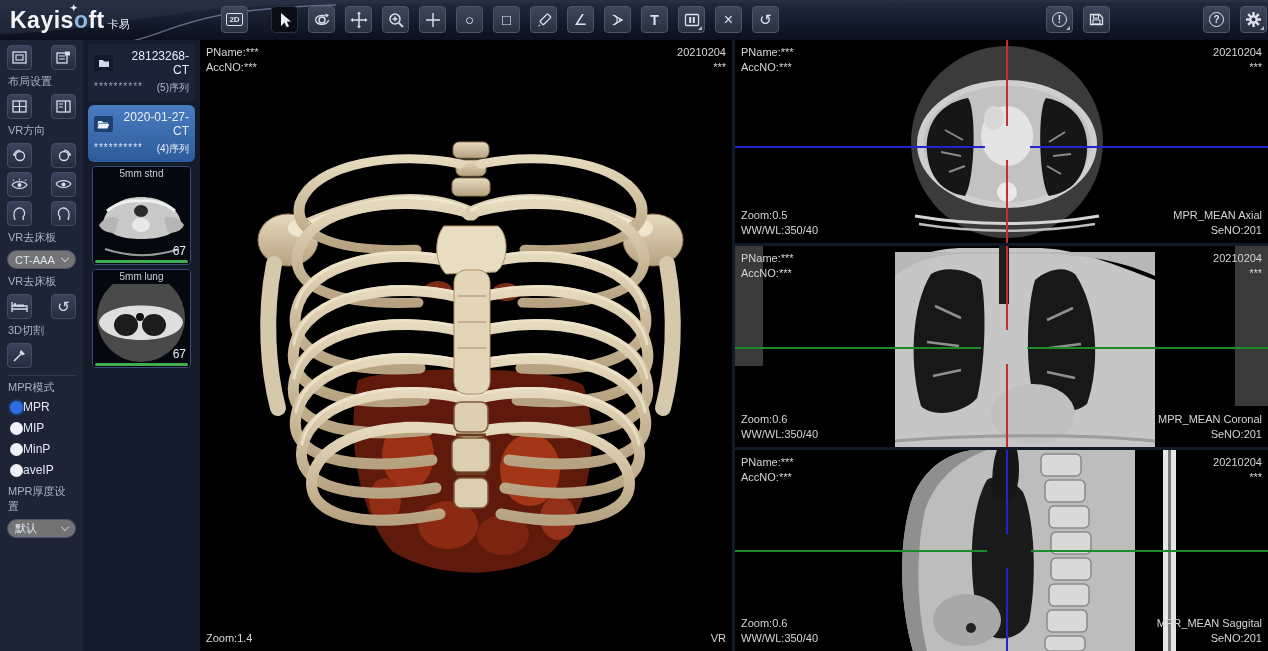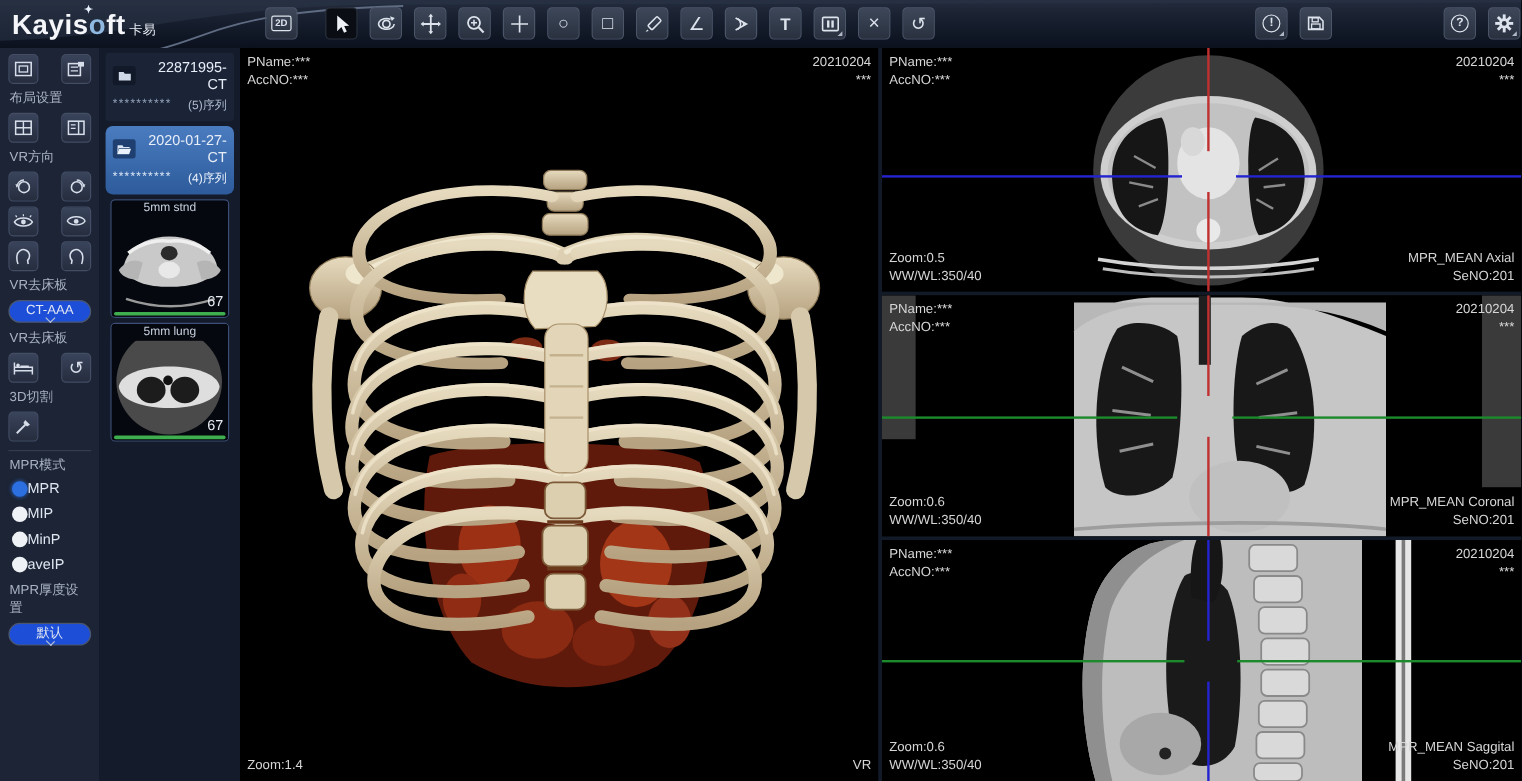--- a/index.html
+++ b/index.html
@@ -32,22 +32,22 @@
     display:flex; align-items:center; justify-content:center; font-size:10px; font-weight:bold; }
   .glyph-sm { font-size:15px; }
   .icon-box2d { border:1.5px solid #dde3ec; border-radius:2px; font-size:8px; font-weight:bold; padding:1px 2px; }
 
   
   #sidebar { position:absolute; left:0; top:40px; width:83px; height:611px; background:#1c2435; padding:5px 7px 0 7px; }
   .sb-row { display:flex; justify-content:space-between; margin-bottom:4px; }
   .sb-btn { width:25px; height:25px; border-radius:4px; display:flex; align-items:center; justify-content:center;
     background:linear-gradient(180deg,#39435a 0%,#252d3e 100%); border:1px solid #434e66; color:#d7deea; cursor:pointer; font-size:13px; }
   .sb-label { color:#a9b3c4; font-size:11px; margin:3px 0 5px 1px; }
-  .sb-select { height:19px; background:#1d4ed8; border:1px solid #4a5670; border-radius:10px;
-    display:flex; align-items:center; justify-content:flex-end; padding:0 7px; margin-bottom:5px; cursor:pointer;flex-direction:column; }
+  .sb-select { height:19px; background:#737373; border:1px solid #4a5670; border-radius:10px;
+    display:flex; align-items:center; justify-content:space-between; padding:0 7px; margin-bottom:5px; cursor:pointer; }
   .sb-select span { color:#dfe6f1; font-size:11px; }
   .chev { width:6px; height:6px; border-right:1.5px solid #b9c3d4; border-bottom:1.5px solid #b9c3d4;
     transform:rotate(45deg); margin-top:-3px; }
   .sb-divider { border-top:1px solid #323c50; margin:7px 0 4px 0; }
   .radio-row { display:flex; align-items:flex-end; gap:0; margin:0 0 7px 3px; cursor:pointer; }
   .radio { width:13px; height:13px; border-radius:50%; background:#eef1f6; }
   .radio.sel { background:#2b6fe0; box-shadow:0 0 3px 1px rgba(43,111,224,.55); }
   .radio-label { color:#dfe6f1; font-size:12px; }
 
   
@@ -350,21 +350,21 @@
   </div>
 
   <div id="series">
     <div class="study">
       <div class="row1">
         <span class="ficon">
           <svg width="12" height="10" viewBox="0 0 12 10">
               <path d="M1,2 h4 l1,1.4 h5 v5.6 h-10 Z" fill="#cfd9e8"></path>
             </svg>
         </span>
-        <span class="title">22871995-CT</span>
+        <span class="title">28123268-CT</span>
       </div>
       <div class="row2">
         <span class="pid">**********</span>
         <span class="cnt">(5)序列</span>
       </div>
     </div>
     <div class="study sel">
       <div class="row1">
         <span class="ficon">
           <svg width="13" height="10" viewBox="0 0 13 10">

